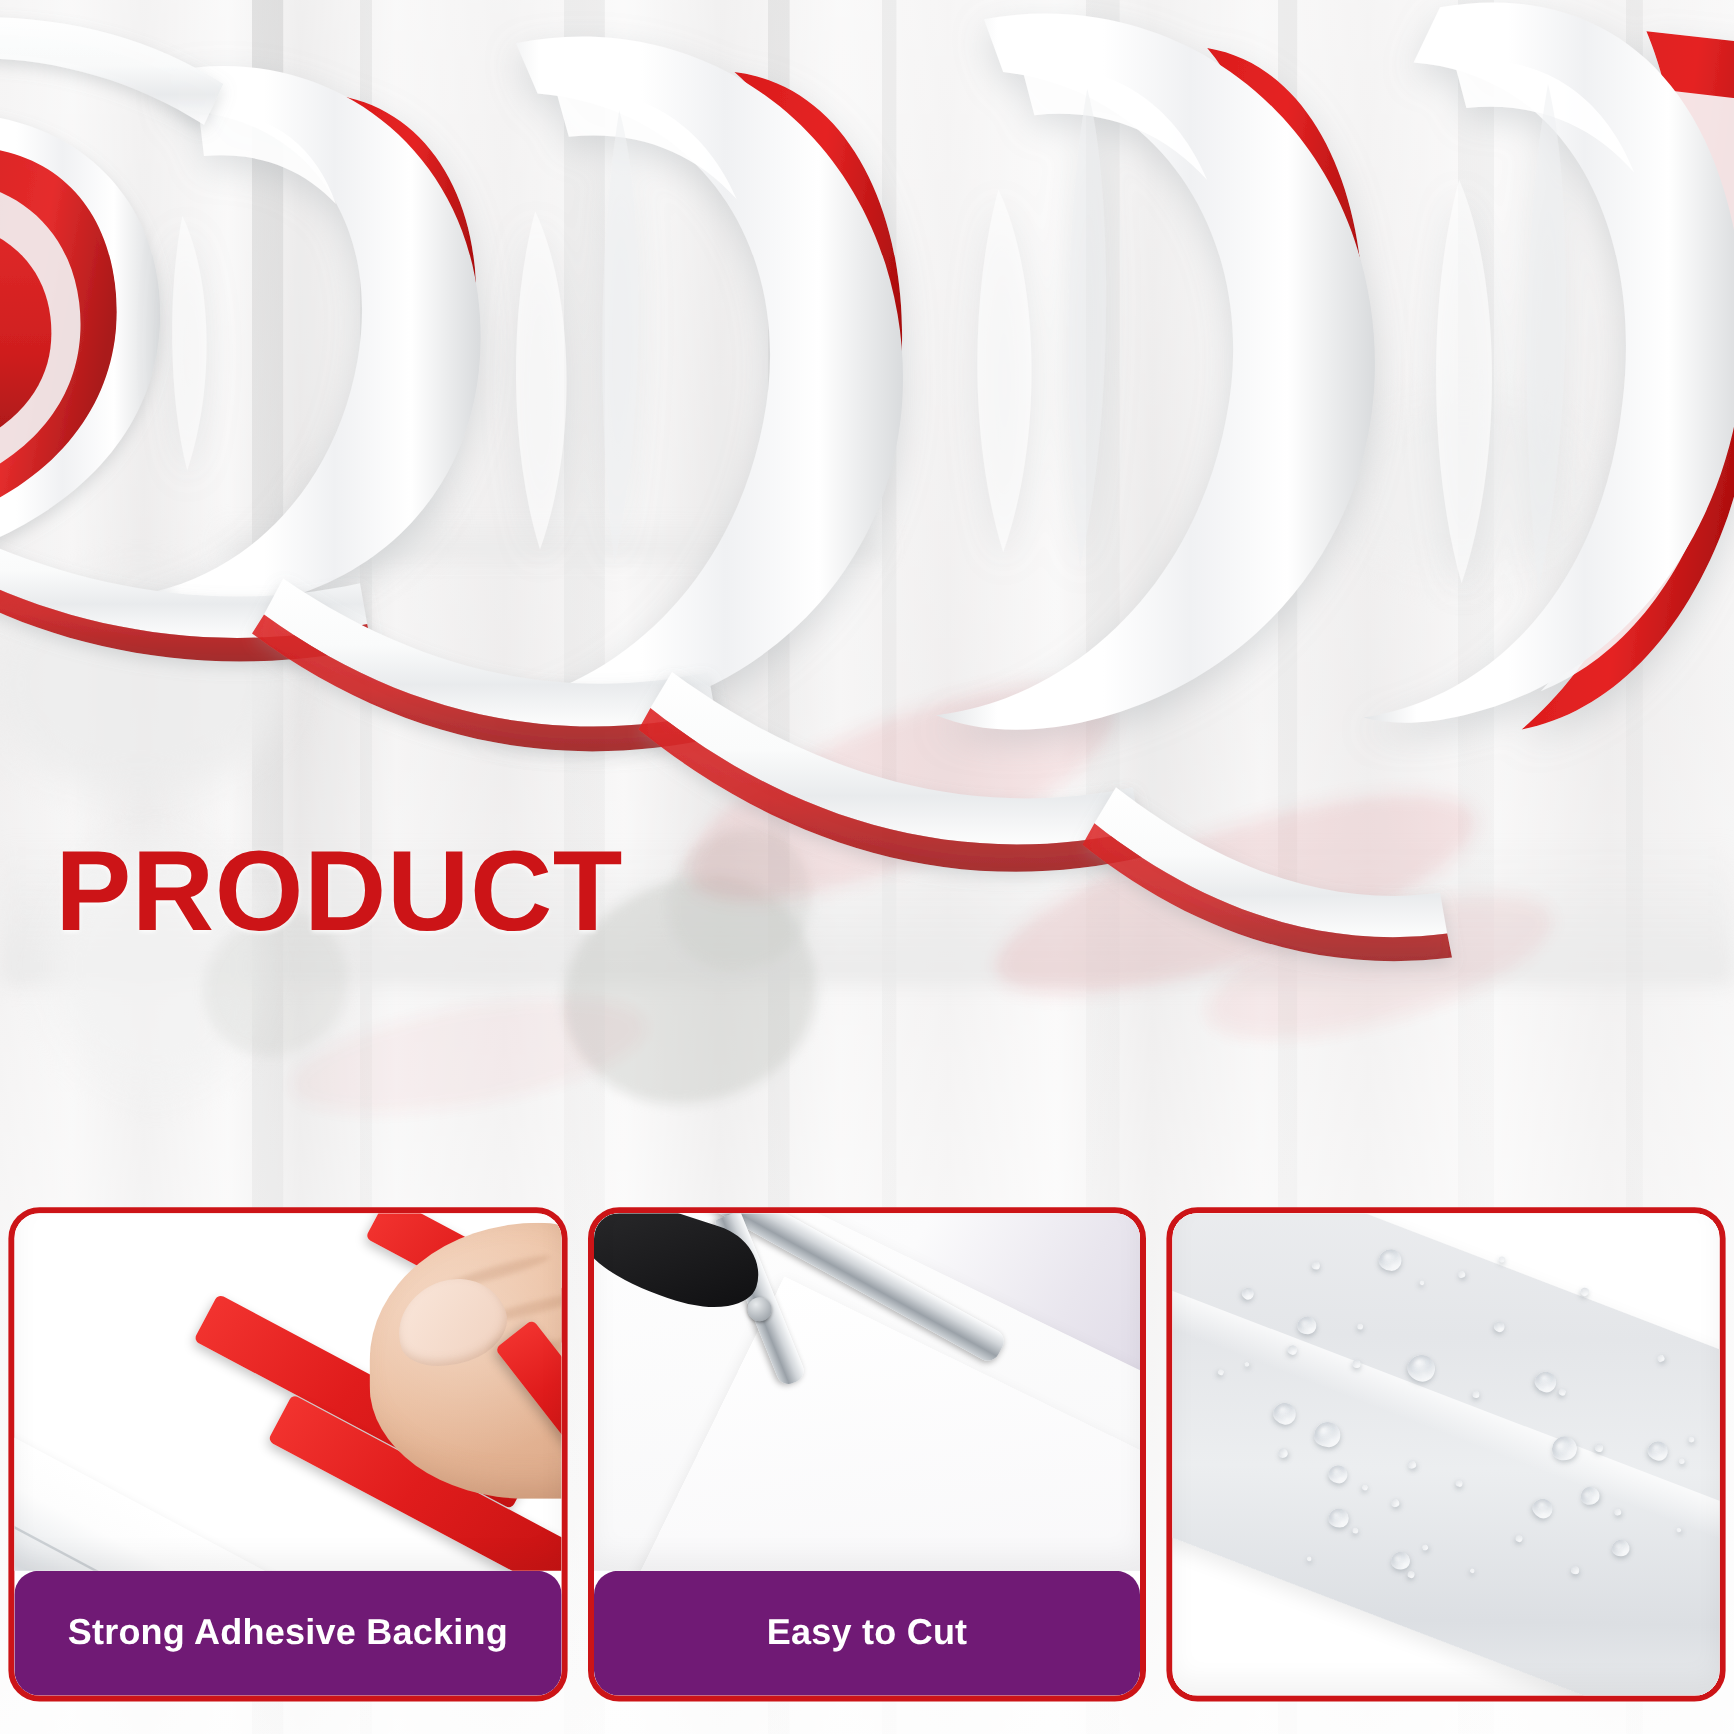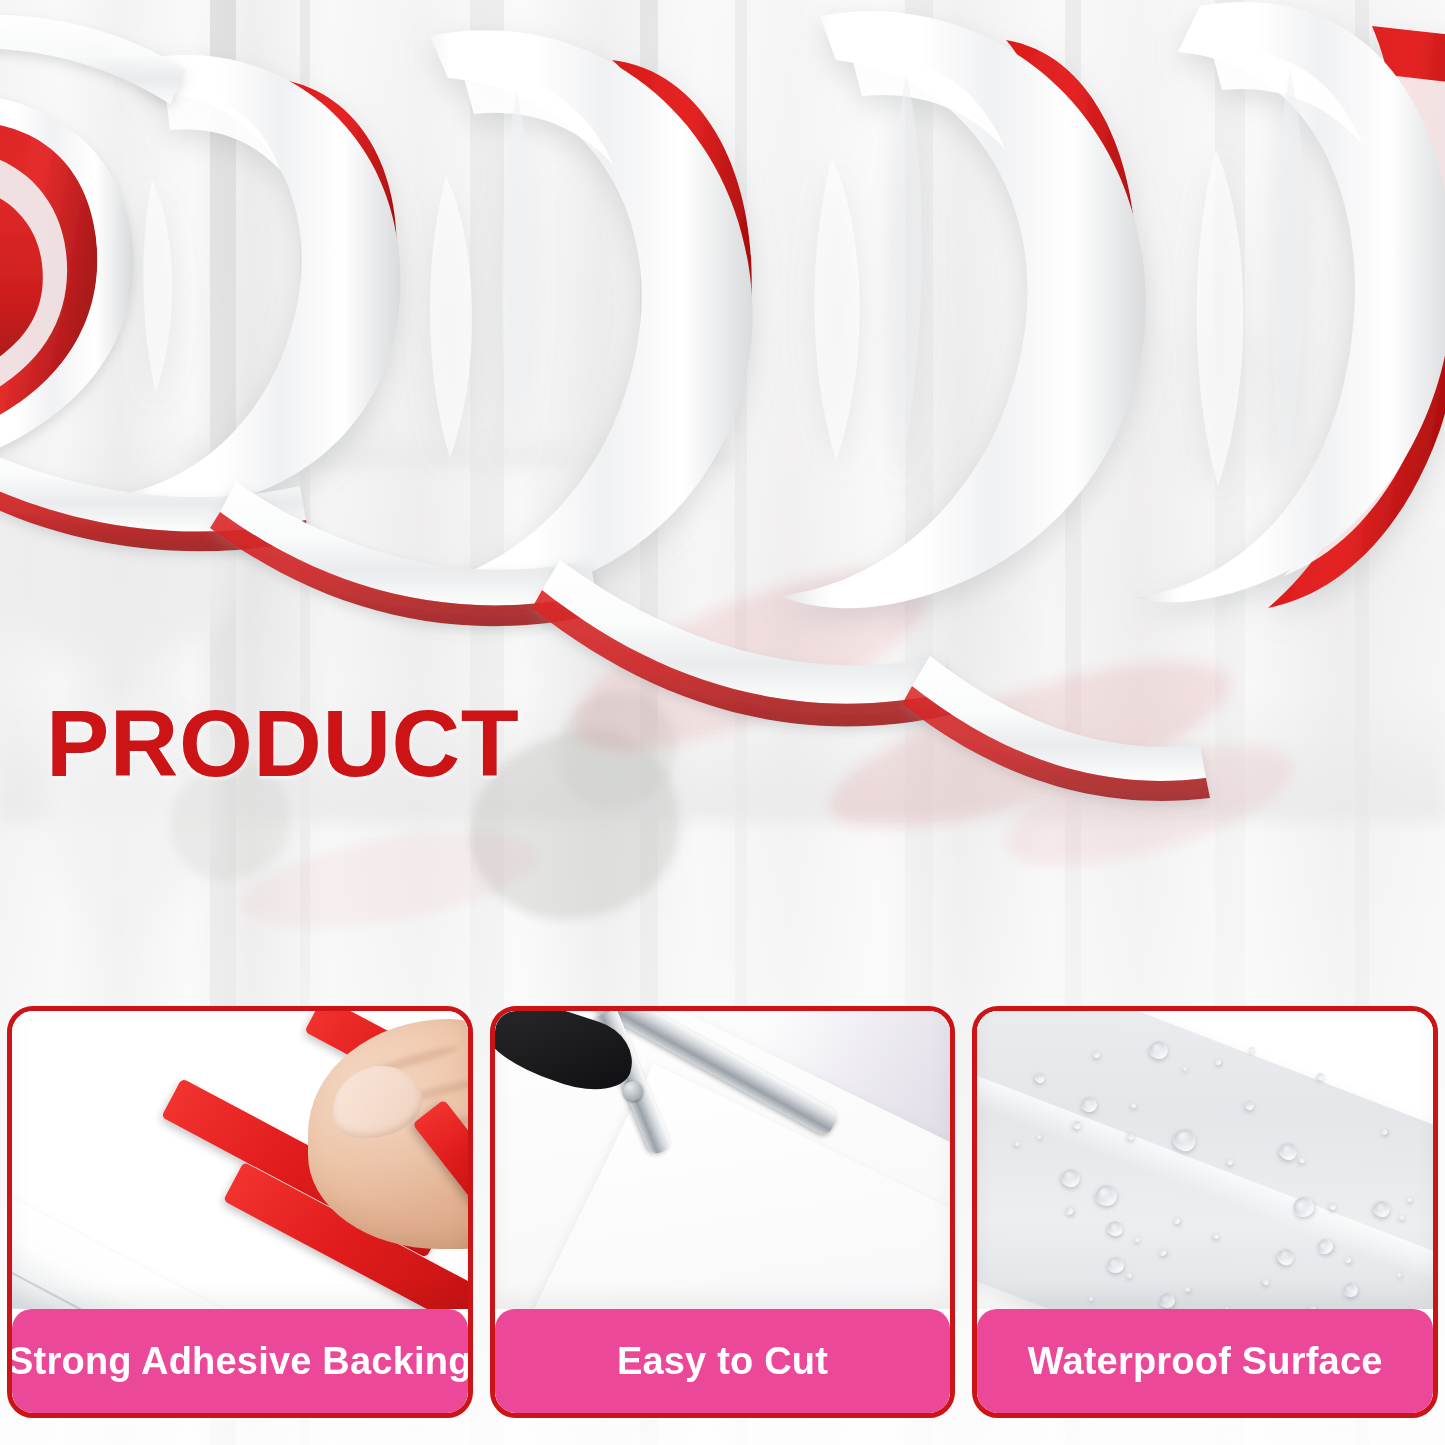--- a/index.html
+++ b/index.html
@@ -114,28 +114,28 @@
   }
   .card-photo {
     position:relative;
     flex:1 1 auto;
     overflow:hidden;
     background:#ffffff;
   }
   .card-label {
     height:104px;
     flex:0 0 104px;
-    background:#ec4899;
+    background:#701a75;
     border-radius:20px 20px 20px 20px;
     margin:0;
     display:flex;
     align-items:center;
     justify-content:center;
     color:#ffffff;
-    font-size:38px;
+    font-size:30px;
     font-weight:bold;
     letter-spacing:0.2px;
     white-space:nowrap;
     box-shadow:0 -1px 0 rgba(255,255,255,.9);
   }
 
   
   .c1-strip {
     position:absolute;
     width:740px; height:118px;
@@ -524,17 +524,16 @@
             <div class="drop" style="left: 340px; top: 62px; width: 7px; height: 6.65px; transform: rotate(16deg);"></div>
             <div class="drop" style="left: 404px; top: 118px; width: 6px; height: 5.7px; transform: rotate(-28deg);"></div>
             <div class="drop" style="left: 430px; top: 186px; width: 5px; height: 4.75px; transform: rotate(-2deg);"></div>
             <div class="drop" style="left: 206px; top: 56px; width: 4px; height: 3.8px; transform: rotate(20deg);"></div>
             <div class="drop" style="left: 154px; top: 92px; width: 5px; height: 4.75px; transform: rotate(4deg);"></div>
             <div class="drop" style="left: 112px; top: 286px; width: 4px; height: 3.8px; transform: rotate(-8deg);"></div>
             <div class="drop" style="left: 332px; top: 294px; width: 7px; height: 6.65px; transform: rotate(-4deg);"></div>
           </div>
         <div class="card-photo-overlay-shadow"></div>
       </div>
-      <div class="card-label">Waterproof Surface</div>
     </div>
 
   </div>
 </div>
 
 </body></html>

